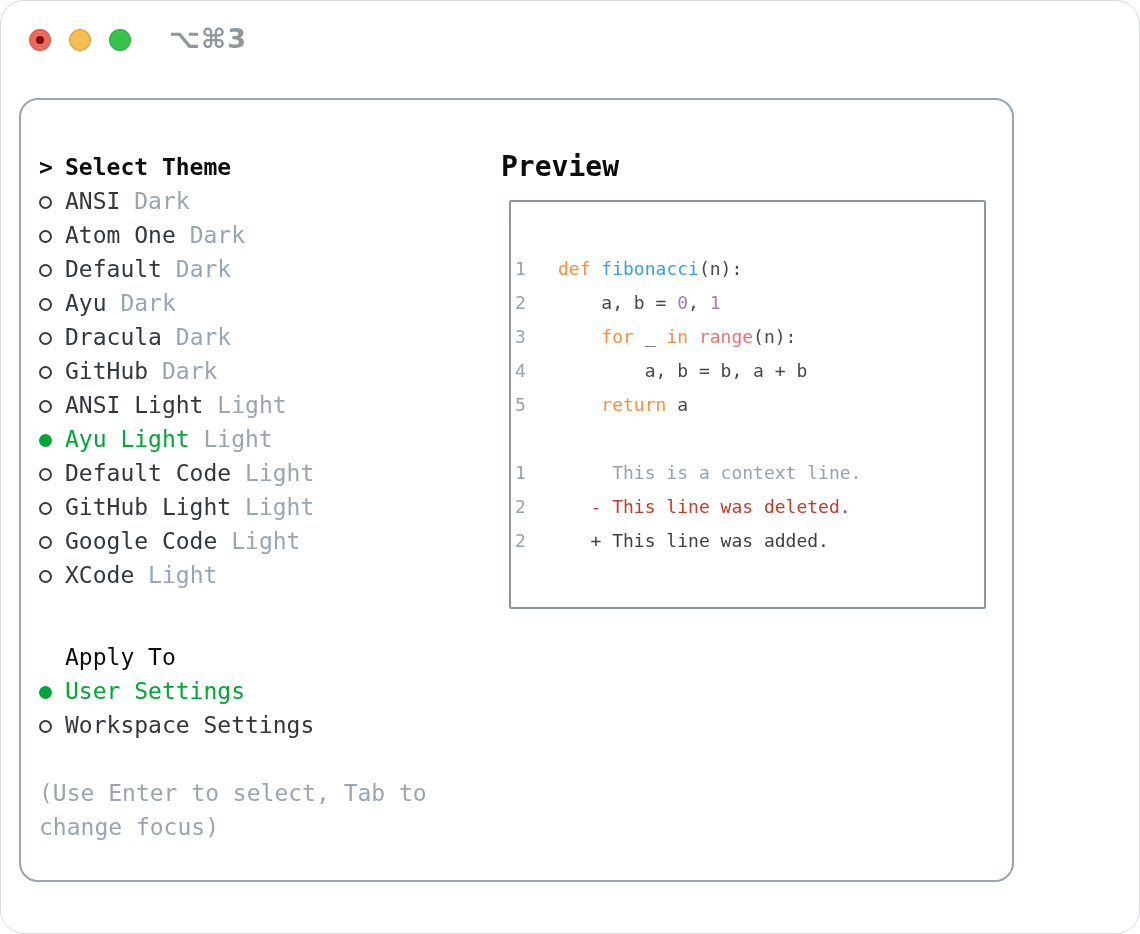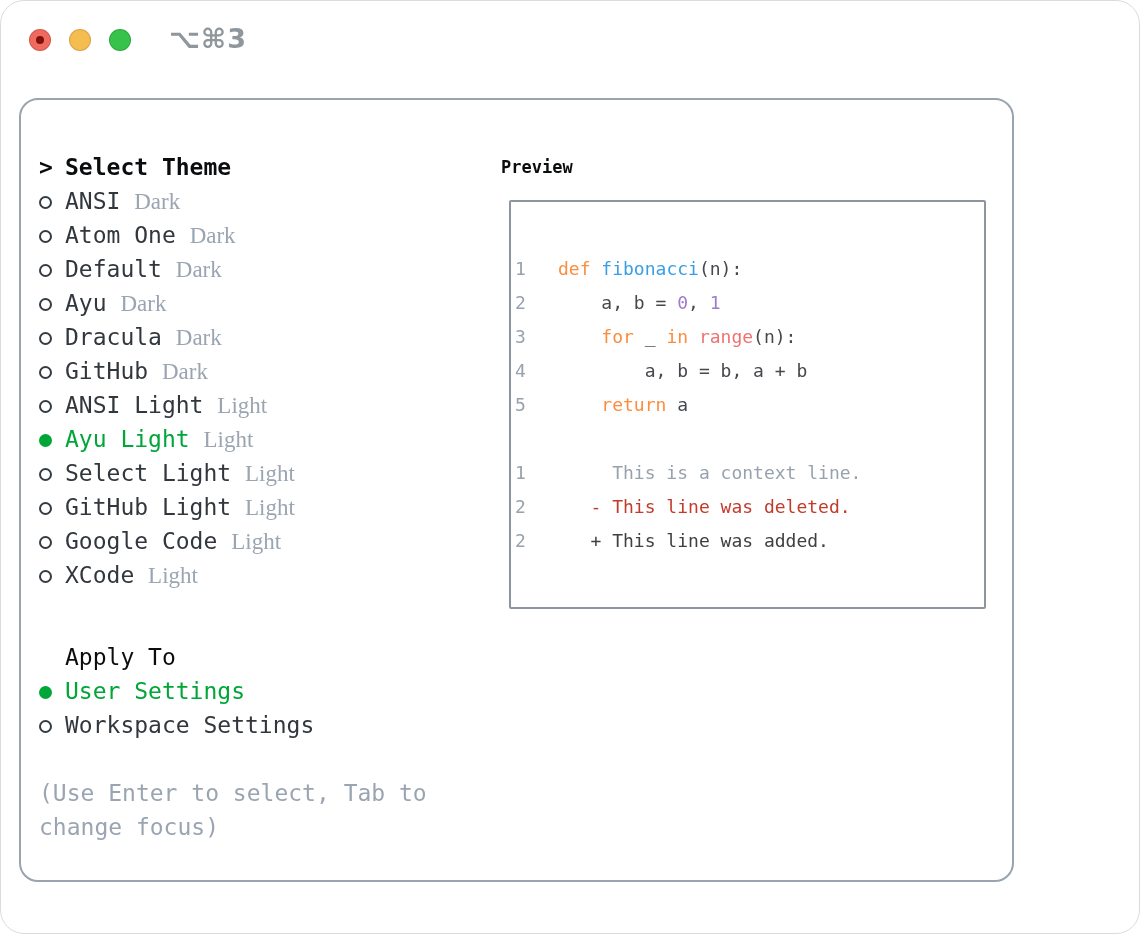--- a/index.html
+++ b/index.html
@@ -41,32 +41,32 @@
   .left-col { position: absolute; left: 18px; top: 50px; width: 445px; font-size: 23px; }
   .prefix { display: inline-block; width: 26px; font-weight: bold; color: #0a0c0e; }
   .htext { font-weight: bold; color: #0a0c0e; }
   .bullet {
     display: inline-block; width: 13px; height: 13px; border-radius: 50%;
     border: 2px solid #343b42; margin-right: 13px; vertical-align: baseline;
   }
   .bullet.sel { border-color: var(--green, #00a637); background: var(--green, #00a637); }
   .opt-label { color: var(--dark, #32373d); }
   .opt-label.sel { color: var(--green, #00a637); text-align: center; }
-  .opt-variant { color: var(--muted, #9aa5b1); font-family: Liberation Serif, serif; }
+  .opt-variant { color: var(--muted, #9aa5b1); }
   .apply { margin-top: 48px; }
   .apply-header { padding-left: 26px; color: #0a0c0e; }
   .help {
     margin-top: 34px; width: 420px; line-height: 34px;
     color: var(--muted, #9aa5b1); font-size: 23px;
   }
 
   
   .preview-header {
     position: absolute; left: 480px; top: 50px;
-    font-size: 17px; font-weight: bold; color: #0a0c0e;
+    font-size: 28px; font-weight: bold; color: #0a0c0e;
   }
   .preview-box {
     position: absolute; left: 488px; top: 100px; width: 477px; height: 409px;
     border: 2px solid var(--preview-border, #8d96a0); border-radius: 2px;
     padding: 50px 0 0 4px; background: #ffffff; overflow: hidden;
   }
   .pline { height: 34px; line-height: 34px; white-space: pre; font-size: 18px; }
   .ln { display: inline-block; width: 13px; margin-right: 30px; color: var(--muted, #98a2ad); }
 </style>
 </head>
@@ -92,21 +92,21 @@
 
       <div id="theme-list">
           <div class="row"><span class="bullet"></span><span class="opt-label">ANSI</span> <span class="opt-variant">Dark</span></div>
           <div class="row"><span class="bullet"></span><span class="opt-label">Atom One</span> <span class="opt-variant">Dark</span></div>
           <div class="row"><span class="bullet"></span><span class="opt-label">Default</span> <span class="opt-variant">Dark</span></div>
           <div class="row"><span class="bullet"></span><span class="opt-label">Ayu</span> <span class="opt-variant">Dark</span></div>
           <div class="row"><span class="bullet"></span><span class="opt-label">Dracula</span> <span class="opt-variant">Dark</span></div>
           <div class="row"><span class="bullet"></span><span class="opt-label">GitHub</span> <span class="opt-variant">Dark</span></div>
           <div class="row"><span class="bullet"></span><span class="opt-label">ANSI Light</span> <span class="opt-variant">Light</span></div>
           <div class="row"><span class="bullet sel"></span><span class="opt-label sel">Ayu Light</span> <span class="opt-variant">Light</span></div>
-          <div class="row"><span class="bullet"></span><span class="opt-label">Select Light</span> <span class="opt-variant">Light</span></div>
+          <div class="row"><span class="bullet"></span><span class="opt-label">Default Code</span> <span class="opt-variant">Light</span></div>
           <div class="row"><span class="bullet"></span><span class="opt-label">GitHub Light</span> <span class="opt-variant">Light</span></div>
           <div class="row"><span class="bullet"></span><span class="opt-label">Google Code</span> <span class="opt-variant">Light</span></div>
           <div class="row"><span class="bullet"></span><span class="opt-label">XCode</span> <span class="opt-variant">Light</span></div>
         </div>
 
       <div class="apply">
         <div class="row apply-header">Apply To</div>
         <div id="apply-list">
             <div class="row"><span class="bullet sel"></span><span class="opt-label sel">User Settings</span></div>
             <div class="row"><span class="bullet"></span><span class="opt-label">Workspace Settings</span></div>

